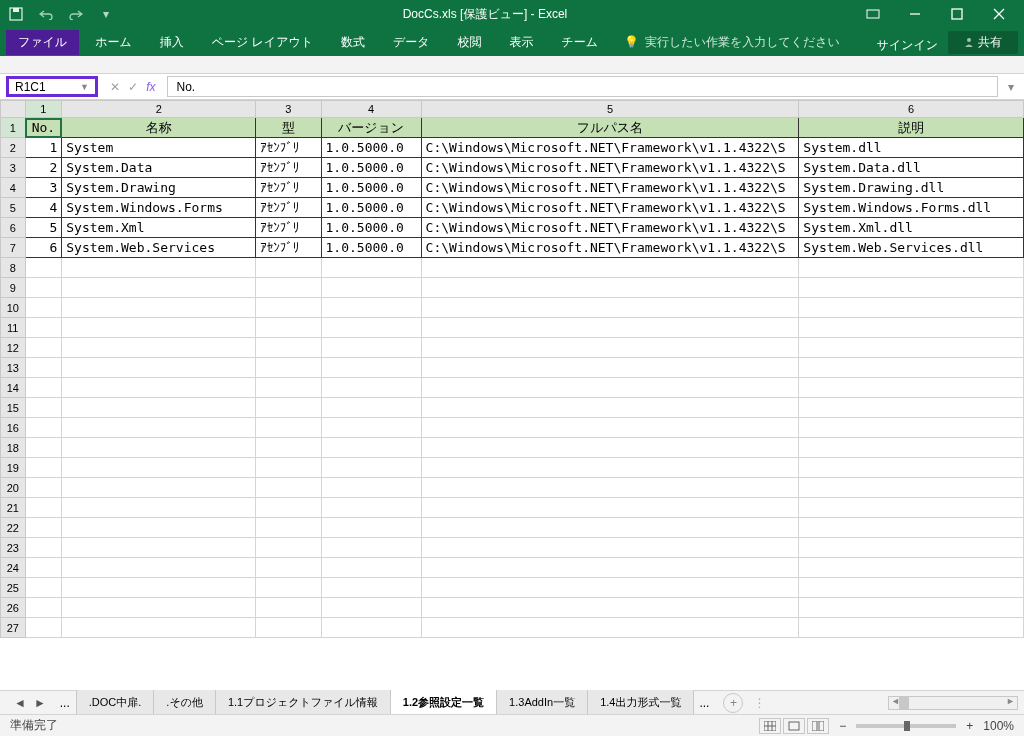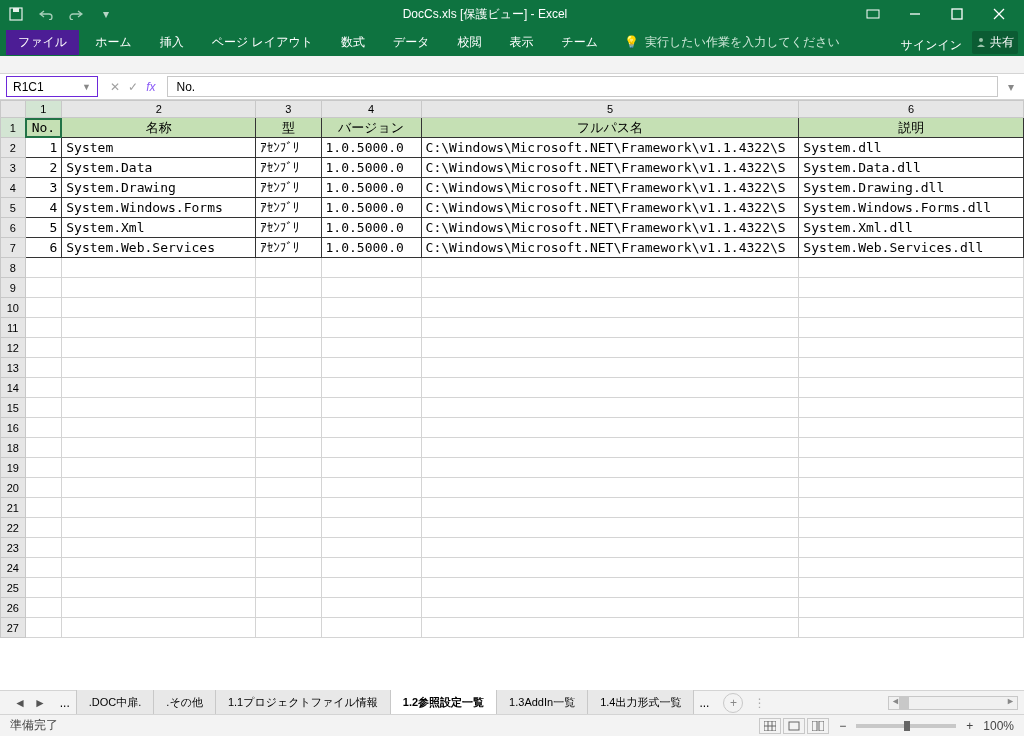--- a/index.html
+++ b/index.html
@@ -7,25 +7,25 @@
 .titlebar{height:28px;background:#0e7340;display:flex;align-items:center;color:#fff;padding:0 6px}
 .qat{display:flex;align-items:center;gap:10px}
 .qat-btn{width:20px;height:20px;display:flex;align-items:center;justify-content:center;opacity:.9}
 .title-center{flex:1;text-align:center;font-size:12px}
 .win-controls{display:flex;gap:4px}
 .win-btn{width:38px;height:24px;display:flex;align-items:center;justify-content:center}
 .ribbon-tabs{height:28px;background:#0e7340;display:flex;align-items:center;padding:0 6px;color:#fff;gap:4px}
 .tab{padding:4px 12px;font-size:12px;cursor:pointer}
 .tab.file{background:#4c1d95}
 .signin-area{margin-left:auto;display:flex;align-items:flex-end;gap:10px}
-.share-btn{background:#0b5c33;padding:3px 4px;border-radius:2px;display:flex;align-items:center;gap:4px}
+.share-btn{background:#0b5c33;padding:3px 16px;border-radius:2px;display:flex;align-items:center;gap:4px}
 .tell-me{display:flex;align-items:center;gap:6px;color:#cfe8d9;margin-left:10px}
 .ribbon-body{height:18px;background:#f3f3f3;border-bottom:1px solid #d4d4d4}
 .formula-bar{height:26px;display:flex;align-items:center;border-bottom:1px solid #d4d4d4;background:#fff;padding:2px 6px;gap:6px}
-.name-box{width:92px;height:21px;border:1px solid #6d28d9;padding:0 6px;display:flex;align-items:center;justify-content:space-between;font-size:12px}
+.name-box{width:92px;height:21px;border:3px solid #6d28d9;padding:0 6px;display:flex;align-items:center;justify-content:space-between;font-size:12px}
 .fbar-btns{display:flex;align-items:center;gap:8px;color:#a0a0a0;padding:0 6px}
 .fbar-input{flex:1;height:21px;border:1px solid #c8c8c8;padding:0 8px;display:flex;align-items:center}
 .grid-wrap{flex:1;position:relative;overflow:hidden;background:#fff}
 table.grid{border-collapse:collapse;width:100%;table-layout:fixed}
 .colhdr th{background:#e6e6e6;border:1px solid #c8c8c8;font-weight:normal;font-size:11px;height:17px;text-align:center}
 .colhdr th.sel{background:#d3e5d3}
 .rownum{background:#e6e6e6;border:1px solid #c8c8c8;text-align:center;width:24px;font-size:11px;height:20px}
 .rownum.sel{background:#d3e5d3}
 td.cell{border:1px solid #d4d4d4;padding:0 4px;height:20px;white-space:nowrap;overflow:hidden;font-family:"MS Gothic",monospace;font-size:13px}
 tr.hdr td.cell{background:#c5e0b4;text-align:center;border:1px solid #333}

